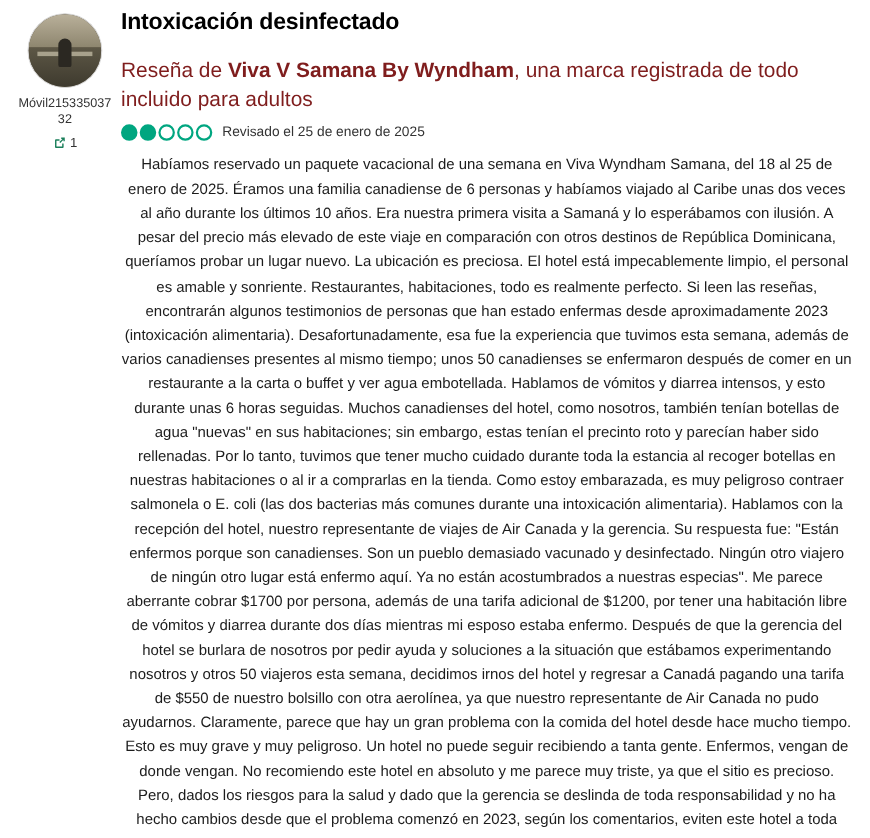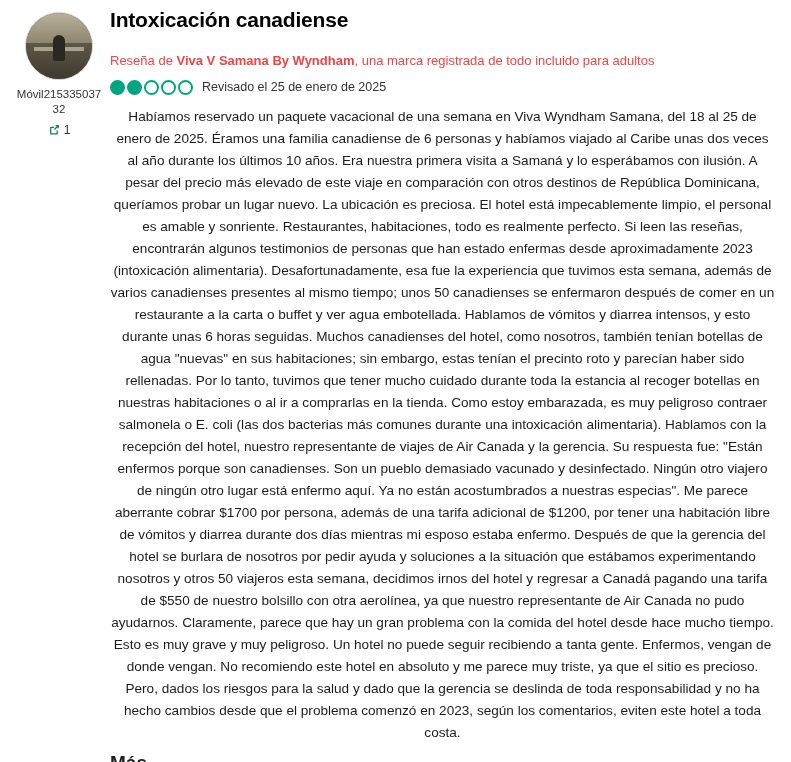--- a/index.html
+++ b/index.html
@@ -96,32 +96,32 @@
   }
   .title {
     font-size: 21px;
     font-weight: bold;
     color: #000000;
     letter-spacing: -0.2px;
     margin: 0 0 12px 0;
     line-height: 1.15;
   }
   .subtitle {
-    font-size: 13px;
-    color: #ef4444;
+    font-size: 19px;
+    color: #7f1d1d;
     margin-bottom: 10px;
     line-height: 1.35;
     margin-top: 20px;
   }
   .subtitle .prop {
     font-weight: bold;
   }
   .rating-row {
     display: flex;
-    align-items: center;
+    align-items: flex-start;
     gap: 9px;
     margin-bottom: 11px;
   }
   .bubbles {
     display: flex;
     gap: 2px;
   }
   .bubble {
     width: 15px;
     height: 15px;
@@ -172,21 +172,21 @@
         <svg width="13" height="13" viewBox="0 0 16 16" aria-hidden="true">
           <path d="M2.5 5.5 a1 1 0 0 1 1-1 h4 v1.6 h-3.4 v6.4 h6.4 v-3.4 h1.6 v4 a1 1 0 0 1 -1 1 h-7.6 a1 1 0 0 1 -1 -1 z" fill="#1a7f5a"></path>
           <path d="M9.4 2.6 h4 v4 h-1.5 v-1.5 l-3.5 3.5 -1.1 -1.1 3.5 -3.5 h-1.4 z" fill="#1a7f5a"></path>
         </svg>
       </span>
       <span class="contrib-count">1</span>
     </div>
   </div>
 
   <div class="right-col">
-    <h1 class="title">Intoxicación canadiense</h1>
+    <h1 class="title">Intoxicación desinfectado</h1>
 
     <div class="subtitle">
       <span>Reseña de </span><span class="prop">Viva V Samana By Wyndham</span><span>, una marca registrada de todo incluido para adultos</span>
     </div>
 
     <div class="rating-row">
       <div class="bubbles">
         <span class="bubble filled"></span>
         <span class="bubble filled"></span>
         <span class="bubble"></span>

